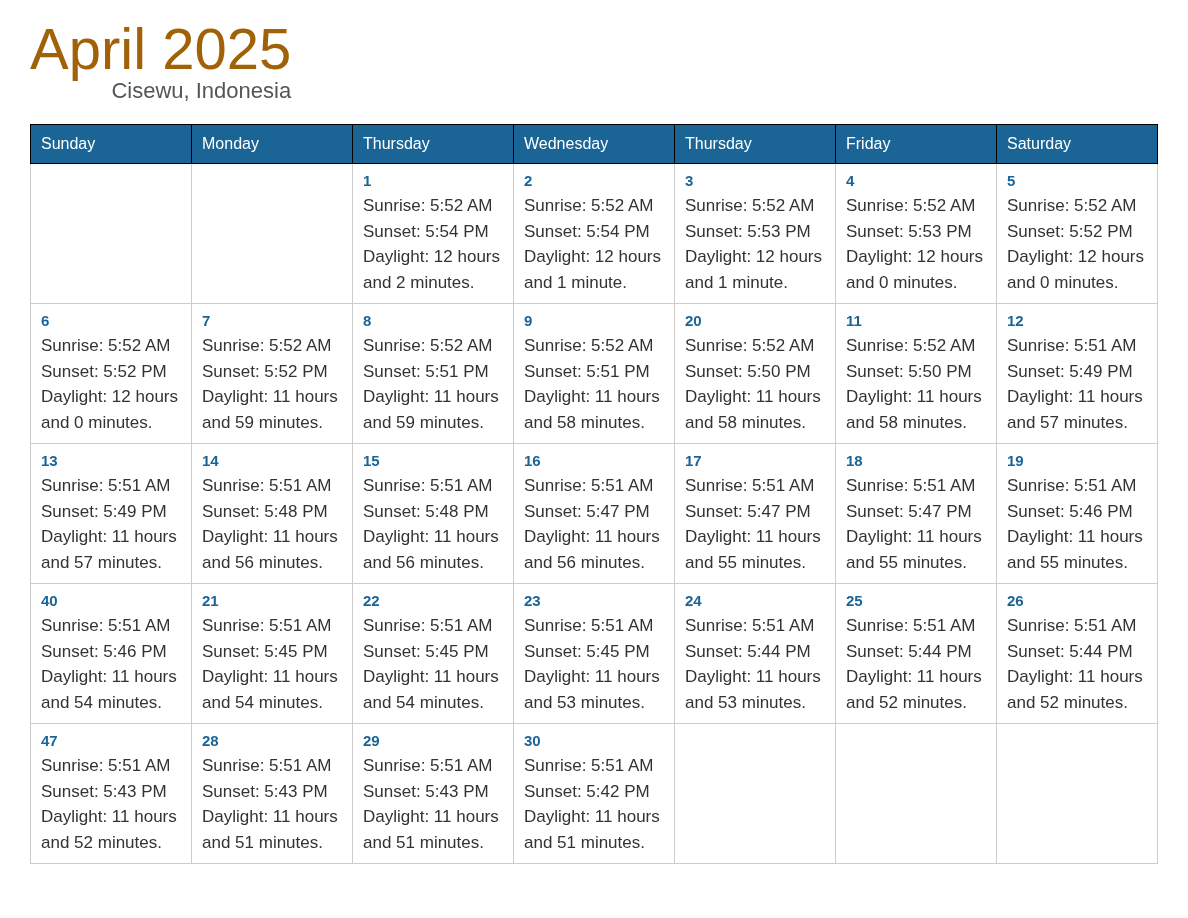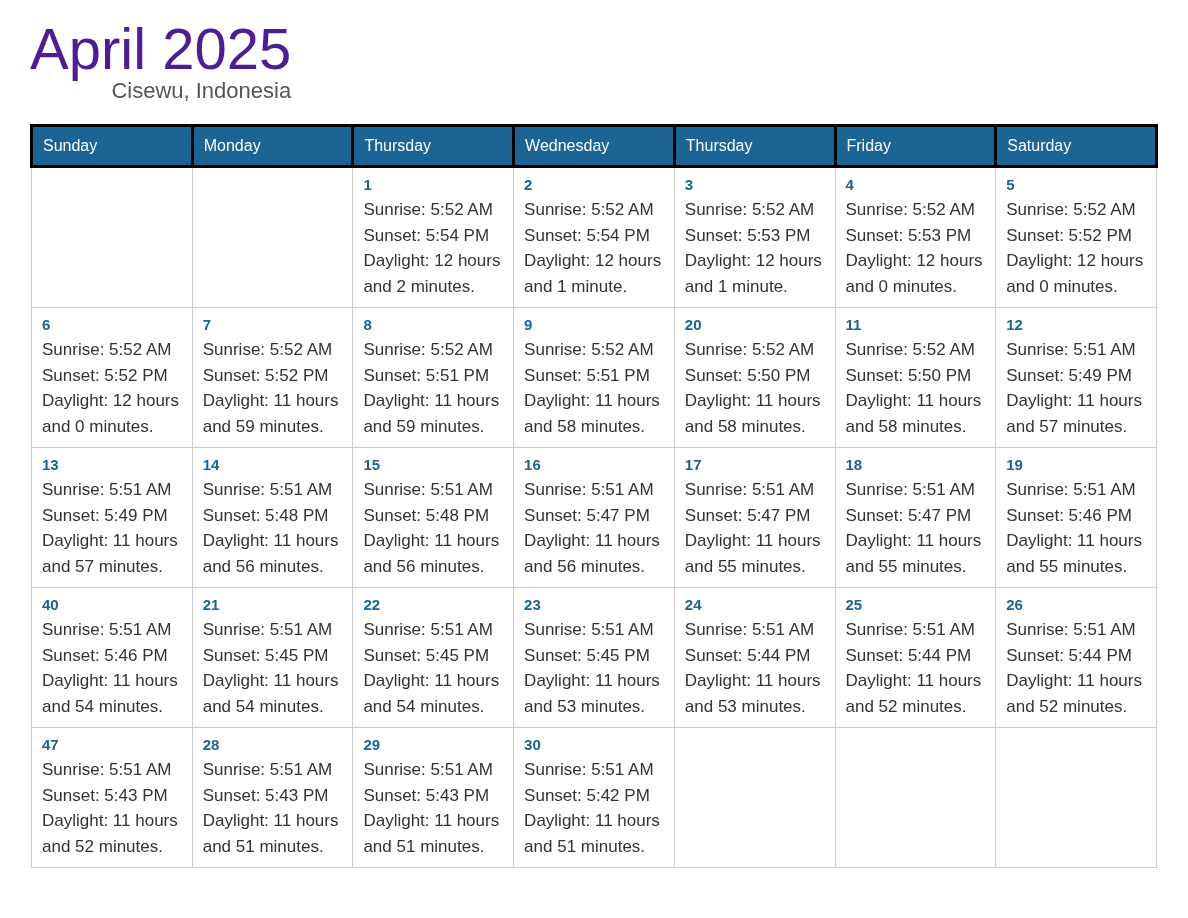--- a/index.html
+++ b/index.html
@@ -42,40 +42,40 @@
       color: #1a7abf;
       font-size: 28px;
       font-weight: bold;
     }
     .title-block {
       text-align: right;
     }
     .month-title {
       font-size: 58px;
       font-weight: normal;
-      color: #4c1d95;
+      color: #a16207;
       line-height: 1;
     }
     .location {
       font-size: 22px;
       color: #555;
     }
     table {
       width: 100%;
       border-collapse: collapse;
       table-layout: fixed;
     }
     thead th {
       background-color: #1a6496;
       color: #fff;
       padding: 10px 10px;
       font-size: 16px;
       font-weight: normal;
       text-align: left;
-      border: 3px solid #000000;
+      border: 1px solid #000000;
     }
     tbody td {
       border: 1px solid #ccc;
       vertical-align: top;
       padding: 8px 10px;
       font-size: 13px;
       color: #333;
       height: 110px;
     }
     .day-number {

